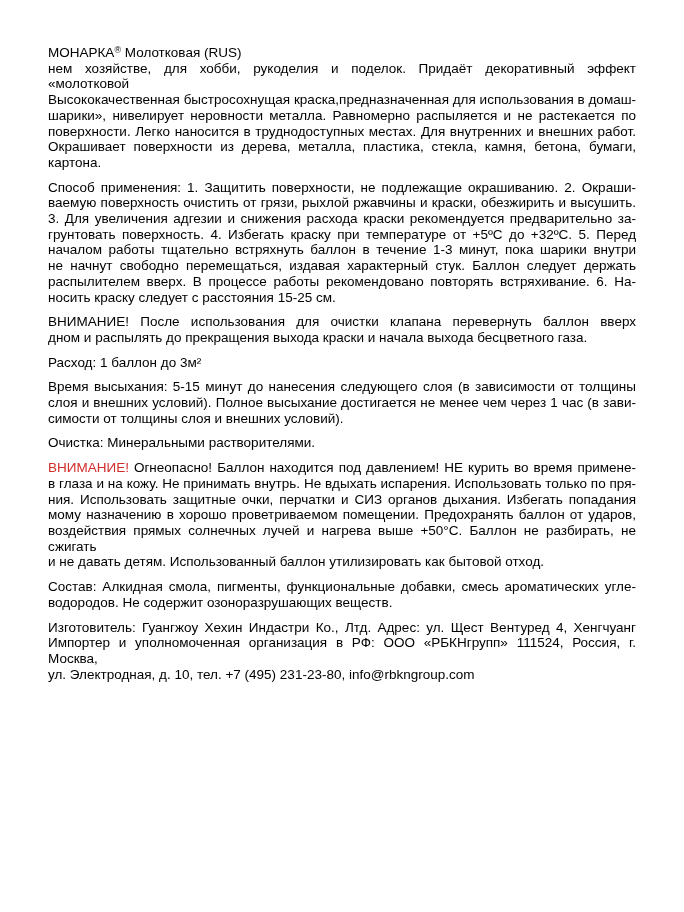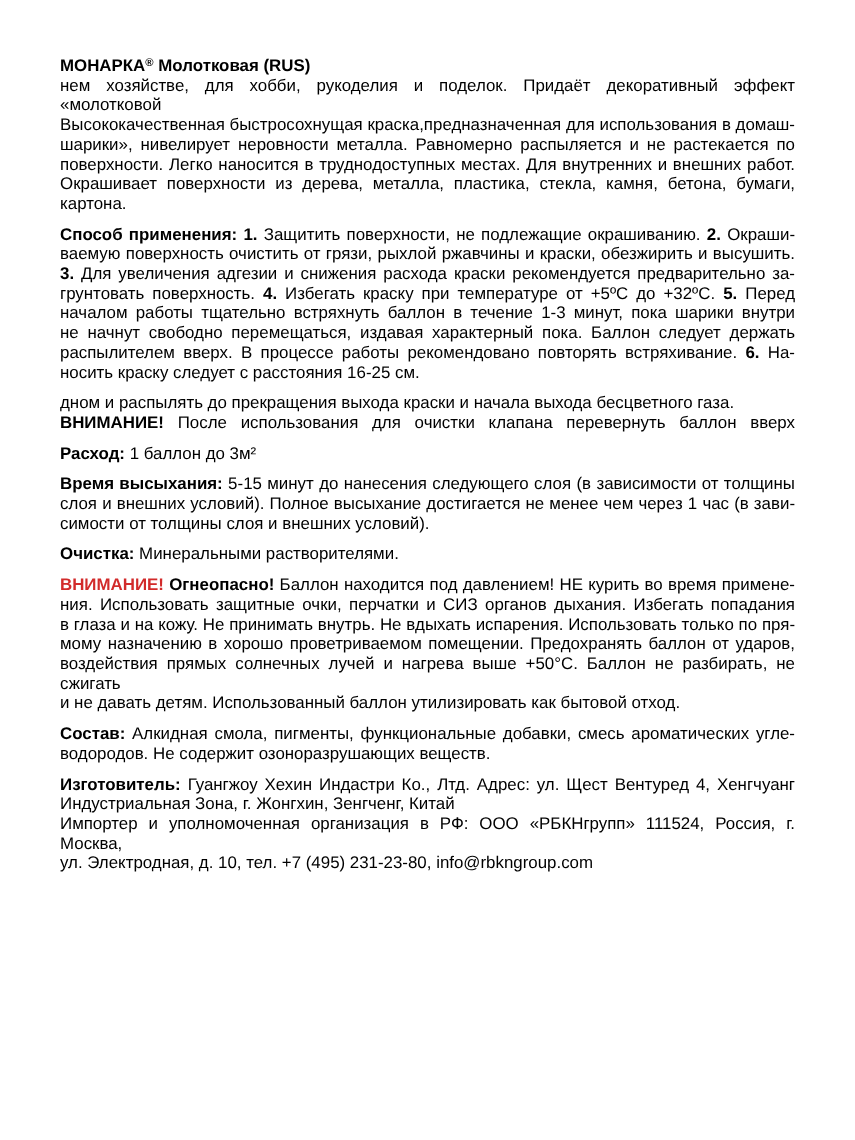--- a/index.html
+++ b/index.html
@@ -38,21 +38,21 @@
   }
   .line {
     display: block;
     text-align: left;
   }
   .line.just {
     text-align: justify;
     text-align-last: justify;
   }
   .run.b {
-    font-weight: bold;
+    font-weight: normal;
   }
   .run.r {
     color: var(--warning-red);
   }
   .run.sup {
     font-size: 9px;
     vertical-align: 4px;
     letter-spacing: 0;
   }
 </style>
@@ -69,50 +69,49 @@
       <span class="line just"><span class="run">шарики», нивелирует неровности металла. Равномерно распыляется и не растекается по</span></span>
       <span class="line just"><span class="run">поверхности. Легко наносится в труднодоступных местах. Для внутренних и внешних работ.</span></span>
       <span class="line just"><span class="run">Окрашивает поверхности из дерева, металла, пластика, стекла, камня, бетона, бумаги, картона.</span></span>
     </p>
     <p class="para spaced">
       <span class="line just"><span class="run b">Способ применения: 1.</span><span class="run"> Защитить поверхности, не подлежащие окрашиванию. </span><span class="run b">2.</span><span class="run"> Окраши-</span></span>
       <span class="line just"><span class="run">ваемую поверхность очистить от грязи, рыхлой ржавчины и краски, обезжирить и высушить.</span></span>
       <span class="line just"><span class="run b">3.</span><span class="run"> Для увеличения адгезии и снижения расхода краски рекомендуется предварительно за-</span></span>
       <span class="line just"><span class="run">грунтовать поверхность. </span><span class="run b">4.</span><span class="run"> Избегать краску при температуре от +5ºС до +32ºС. </span><span class="run b">5.</span><span class="run"> Перед</span></span>
       <span class="line just"><span class="run">началом работы тщательно встряхнуть баллон в течение 1-3 минут, пока шарики внутри</span></span>
-      <span class="line just"><span class="run">не начнут свободно перемещаться, издавая характерный пока. Баллон следует держать</span></span>
+      <span class="line just"><span class="run">не начнут свободно перемещаться, издавая характерный стук. Баллон следует держать</span></span>
       <span class="line just"><span class="run">распылителем вверх. В процессе работы рекомендовано повторять встряхивание. </span><span class="run b">6.</span><span class="run"> На-</span></span>
-      <span class="line"><span class="run">носить краску следует с расстояния 16-25 см.</span></span>
+      <span class="line"><span class="run">носить краску следует с расстояния 15-25 см.</span></span>
     </p>
     <p class="para spaced">
+      <span class="line just"><span class="run b">ВНИМАНИЕ!</span><span class="run"> После использования для очистки клапана перевернуть баллон вверх</span></span>
       <span class="line"><span class="run">дном и распылять до прекращения выхода краски и начала выхода бесцветного газа.</span></span>
-      <span class="line just"><span class="run b">ВНИМАНИЕ!</span><span class="run"> После использования для очистки клапана перевернуть баллон вверх</span></span>
     </p>
     <p class="para spaced">
       <span class="line"><span class="run b">Расход:</span><span class="run"> 1 баллон до 3м²</span></span>
     </p>
     <p class="para spaced">
       <span class="line just"><span class="run b">Время высыхания:</span><span class="run"> 5-15 минут до нанесения следующего слоя (в зависимости от толщины</span></span>
       <span class="line just"><span class="run">слоя и внешних условий). Полное высыхание достигается не менее чем через 1 час (в зави-</span></span>
       <span class="line"><span class="run">симости от толщины слоя и внешних условий).</span></span>
     </p>
     <p class="para spaced">
       <span class="line"><span class="run b">Очистка:</span><span class="run"> Минеральными растворителями.</span></span>
     </p>
     <p class="para spaced">
       <span class="line just"><span class="run b r">ВНИМАНИЕ! </span><span class="run b">Огнеопасно! </span><span class="run">Баллон находится под давлением! НЕ курить во время примене-</span></span>
+      <span class="line just"><span class="run">в глаза и на кожу. Не принимать внутрь. Не вдыхать испарения. Использовать только по пря-</span></span>
       <span class="line just"><span class="run">ния. Использовать защитные очки, перчатки и СИЗ органов дыхания. Избегать попадания</span></span>
-      <span class="line just"><span class="run">в глаза и на кожу. Не принимать внутрь. Не вдыхать испарения. Использовать только по пря-</span></span>
       <span class="line just"><span class="run">мому назначению в хорошо проветриваемом помещении. Предохранять баллон от ударов,</span></span>
       <span class="line just"><span class="run">воздействия прямых солнечных лучей и нагрева выше +50°С. Баллон не разбирать, не сжигать</span></span>
       <span class="line"><span class="run">и не давать детям. Использованный баллон утилизировать как бытовой отход.</span></span>
     </p>
     <p class="para spaced">
       <span class="line just"><span class="run b">Состав:</span><span class="run"> Алкидная смола, пигменты, функциональные добавки, смесь ароматических угле-</span></span>
       <span class="line"><span class="run">водородов. Не содержит озоноразрушающих веществ.</span></span>
     </p>
     <p class="para spaced">
       <span class="line just"><span class="run b">Изготовитель:</span><span class="run"> Гуангжоу Хехин Индастри Ко., Лтд. Адрес: ул. Щест Вентуред 4, Хенгчуанг</span></span>
-      <span class="line"><span class="run">Индустриальная Зона, г. Жонгхин, Зенгченг, Китай</span></span>
       <span class="line just"><span class="run">Импортер и уполномоченная организация в РФ: ООО «РБКНгрупп» 111524, Россия, г. Москва,</span></span>
       <span class="line"><span class="run">ул. Электродная, д. 10, тел. +7 (495) 231-23-80, info@rbkngroup.com</span></span>
     </p>
   </main>
 
 </body></html>

